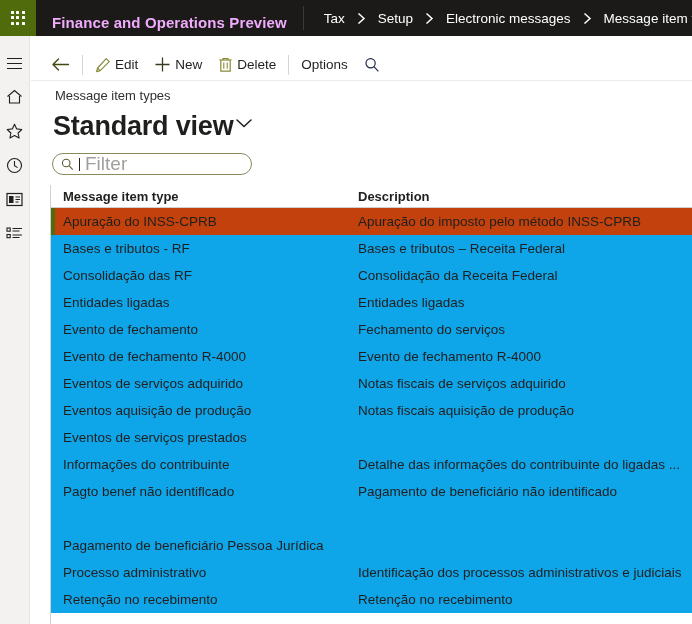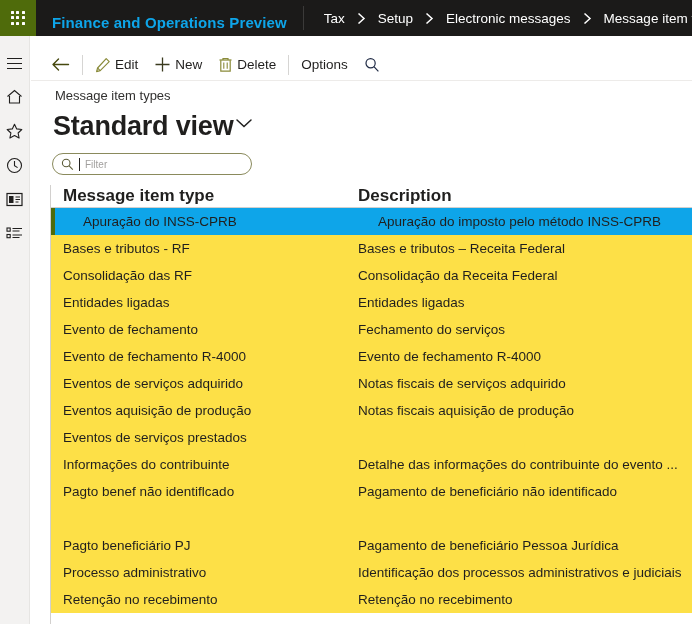--- a/index.html
+++ b/index.html
@@ -33,21 +33,21 @@
     grid-template-rows: repeat(3, 1fr);
     gap: 2px;
   }
   #waffle .grid i {
     display: block; width: 3px; height: 3px;
     background: #ffffff; border-radius: 0.5px;
   }
   #app-title {
     display: flex; align-items: center;
     padding: 8px 16px 0 16px;
-    color: #0ea5e9;
+    color: #f0abfc;
     font-size: 15px;
     font-weight: bold;
     letter-spacing: 0.1px;
     white-space: nowrap;
   }
   #topbar-divider {
     width: 1px;
     background: #3b3a39;
     margin: 6px 0;
     flex: 0 0 1px;
@@ -166,57 +166,57 @@
     gap: 5px;
     cursor: text;
   }
   #filter-box svg { display: block; flex: 0 0 auto; }
   #filter-caret {
     width: 1px; height: 13px;
     background: #201f1e;
     flex: 0 0 1px;
   }
   #filter-placeholder {
-    font-size: 10px;
+    font-size: 19px;
     color: #a19f9d;
     white-space: nowrap;
   }
 
   
   #grid {
     position: absolute; left: 19px; top: 104px;
     width: 642px; height: 439px;
     border-left: 1px solid #d2d0ce;
     overflow: hidden;
   }
   #grid-head {
     height: 23px;
     border-bottom: 1px solid #d2d0ce;
     display: flex; align-items: center;
     background: #ffffff;
   }
   #grid-head .hcell {
-    font-size: 17px;
+    font-size: 13px;
     font-weight: bold;
     color: #201f1e;
     padding-left: 12px;
     white-space: nowrap;
     cursor: pointer;
   }
   .col-a { width: 295px; flex: 0 0 295px; }
   .col-b { width: 347px; flex: 0 0 347px; }
 
   .grow {
     height: 27px;
     display: flex; align-items: center;
     position: relative;
     cursor: pointer;
-    background: #fde047;
-  }
-  .grow.selected { background: #0ea5e9; padding-left: 20px; }
+    background: #0ea5e9;
+  }
+  .grow.selected { background: #c2410c; }
   .grow.selected::before {
     content: "";
     position: absolute; left: 0; top: 0;
     width: 4px; height: 27px;
     background: #4f6b0b;
   }
   .grow .cell {
     font-size: 13.5px;
     color: #201f1e;
     padding-left: 12px;
@@ -417,30 +417,29 @@
         </div>
         <div class="grow">
           <div class="cell col-a">Eventos aquisição de produção</div>
           <div class="cell col-b">Notas fiscais aquisição de produção</div>
         </div>
         <div class="grow">
           <div class="cell col-a">Eventos de serviços prestados</div>
         </div>
         <div class="grow">
           <div class="cell col-a">Informações do contribuinte</div>
-          <div class="cell col-b">Detalhe das informações do contribuinte do evento ...</div>
+          <div class="cell col-b">Detalhe das informações do contribuinte do ligadas ...</div>
         </div>
         <div class="grow">
           <div class="cell col-a">Pagto benef não identiflcado</div>
           <div class="cell col-b">Pagamento de beneficiário não identificado</div>
         </div>
         <div class="grow">
         </div>
         <div class="grow">
-          <div class="cell col-a">Pagto beneficiário PJ</div>
           <div class="cell col-b">Pagamento de beneficiário Pessoa Jurídica</div>
         </div>
         <div class="grow">
           <div class="cell col-a">Processo administrativo</div>
           <div class="cell col-b">Identificação dos processos administrativos e judiciais</div>
         </div>
         <div class="grow">
           <div class="cell col-a">Retenção no recebimento</div>
           <div class="cell col-b">Retenção no recebimento</div>
         </div>

